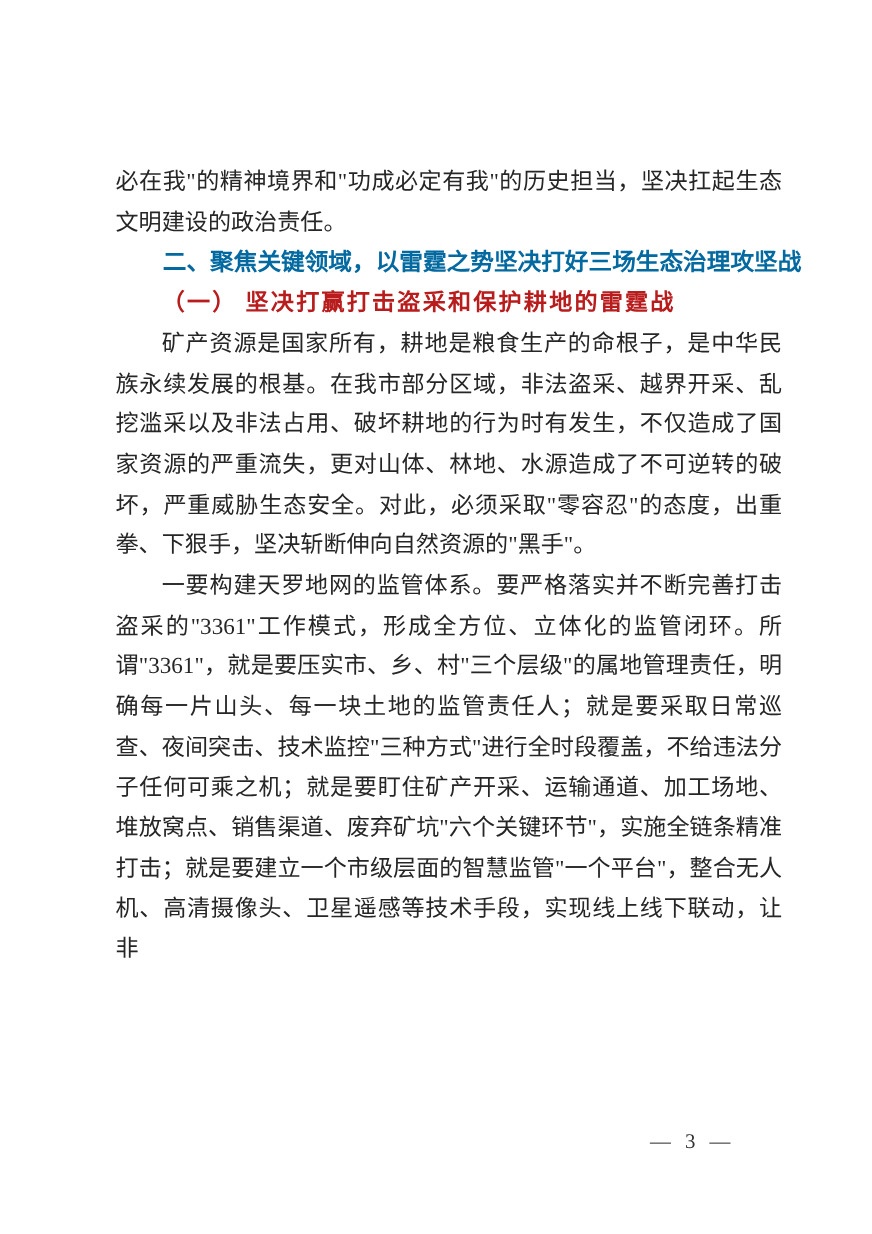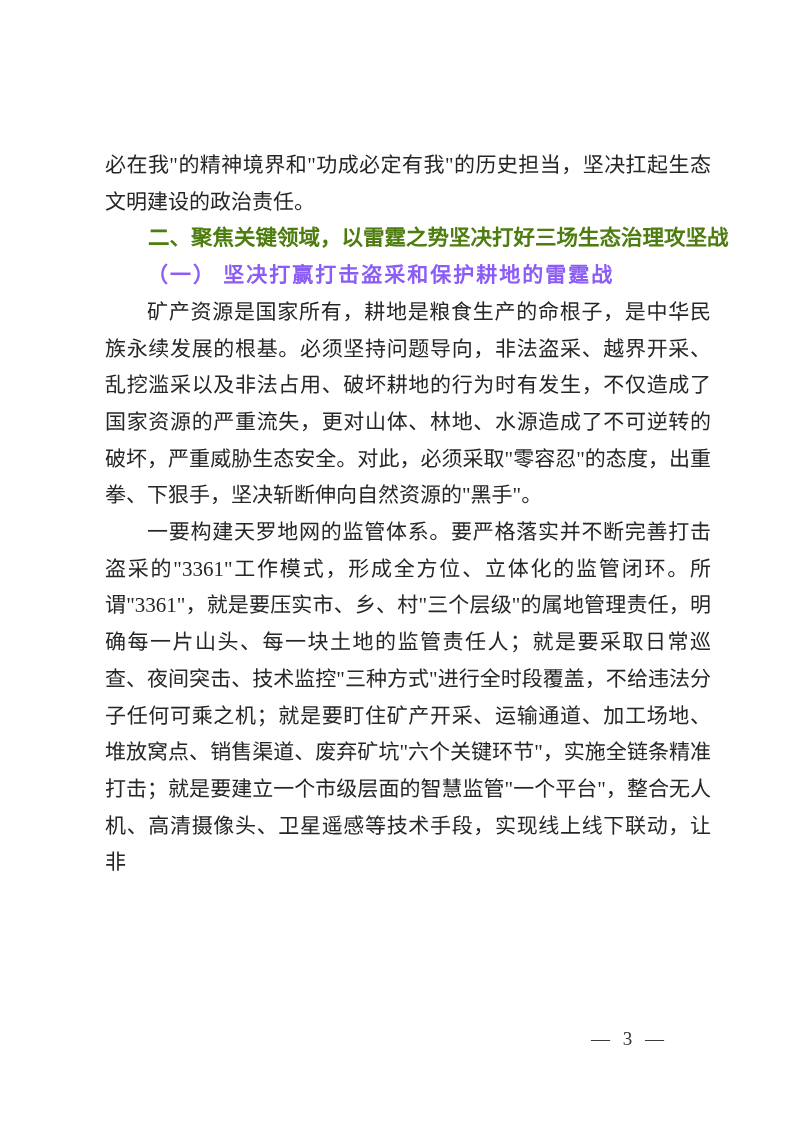--- a/index.html
+++ b/index.html
@@ -37,31 +37,31 @@
   .cut {
     text-align-last: justify;
   }
   .section-heading {
     margin: 0;
     font-family: "Liberation Sans", sans-serif;
     font-weight: 700;
     font-size: 21.5px;
     line-height: 36.7px;
     text-indent: 2em;
-    color: #4d7c0f;
+    color: #0369a1;
     white-space: nowrap;
   }
   .subsection-heading {
     margin: 0;
     font-size: 21px;
     line-height: 36.7px;
     text-indent: 2em;
     font-weight: 600;
     letter-spacing: 2px;
-    color: #8b5cf6;
+    color: #b91c1c;
     white-space: nowrap;
   }
   .page-footer {
     position: absolute;
     right: 125px;
     top: 1028px;
     font-size: 19px;
     letter-spacing: 4px;
     color: #333333;
     font-family: "Liberation Serif", serif;
@@ -73,20 +73,20 @@
 <div class="page">
   <div class="content">
 
     <p class="body-para no-indent">必在我"的精神境界和"功成必定有我"的历史担当，坚决扛起生态文明建设的政治责任。</p>
 
     <h2 class="section-heading">二、聚焦关键领域，以雷霆之势坚决打好三场生态治理攻坚战</h2>
 
 
     <h3 class="subsection-heading">（一） 坚决打赢打击盗采和保护耕地的雷霆战</h3>
 
-    <p class="body-para">矿产资源是国家所有，耕地是粮食生产的命根子，是中华民族永续发展的根基。必须坚持问题导向，非法盗采、越界开采、乱挖滥采以及非法占用、破坏耕地的行为时有发生，不仅造成了国家资源的严重流失，更对山体、林地、水源造成了不可逆转的破坏，严重威胁生态安全。对此，必须采取"零容忍"的态度，出重拳、下狠手，坚决斩断伸向自然资源的"黑手"。</p>
+    <p class="body-para">矿产资源是国家所有，耕地是粮食生产的命根子，是中华民族永续发展的根基。在我市部分区域，非法盗采、越界开采、乱挖滥采以及非法占用、破坏耕地的行为时有发生，不仅造成了国家资源的严重流失，更对山体、林地、水源造成了不可逆转的破坏，严重威胁生态安全。对此，必须采取"零容忍"的态度，出重拳、下狠手，坚决斩断伸向自然资源的"黑手"。</p>
 
     <p class="body-para cut">一要构建天罗地网的监管体系。要严格落实并不断完善打击盗采的"3361"工作模式，形成全方位、立体化的监管闭环。所谓"3361"，就是要压实市、乡、村"三个层级"的属地管理责任，明确每一片山头、每一块土地的监管责任人；就是要采取日常巡查、夜间突击、技术监控"三种方式"进行全时段覆盖，不给违法分子任何可乘之机；就是要盯住矿产开采、运输通道、加工场地、堆放窝点、销售渠道、废弃矿坑"六个关键环节"，实施全链条精准打击；就是要建立一个市级层面的智慧监管"一个平台"，整合无人机、高清摄像头、卫星遥感等技术手段，实现线上线下联动，让非</p>
 
   </div>
 
   <div class="page-footer">— 3 —</div>
 </div>
 
 </body></html>

